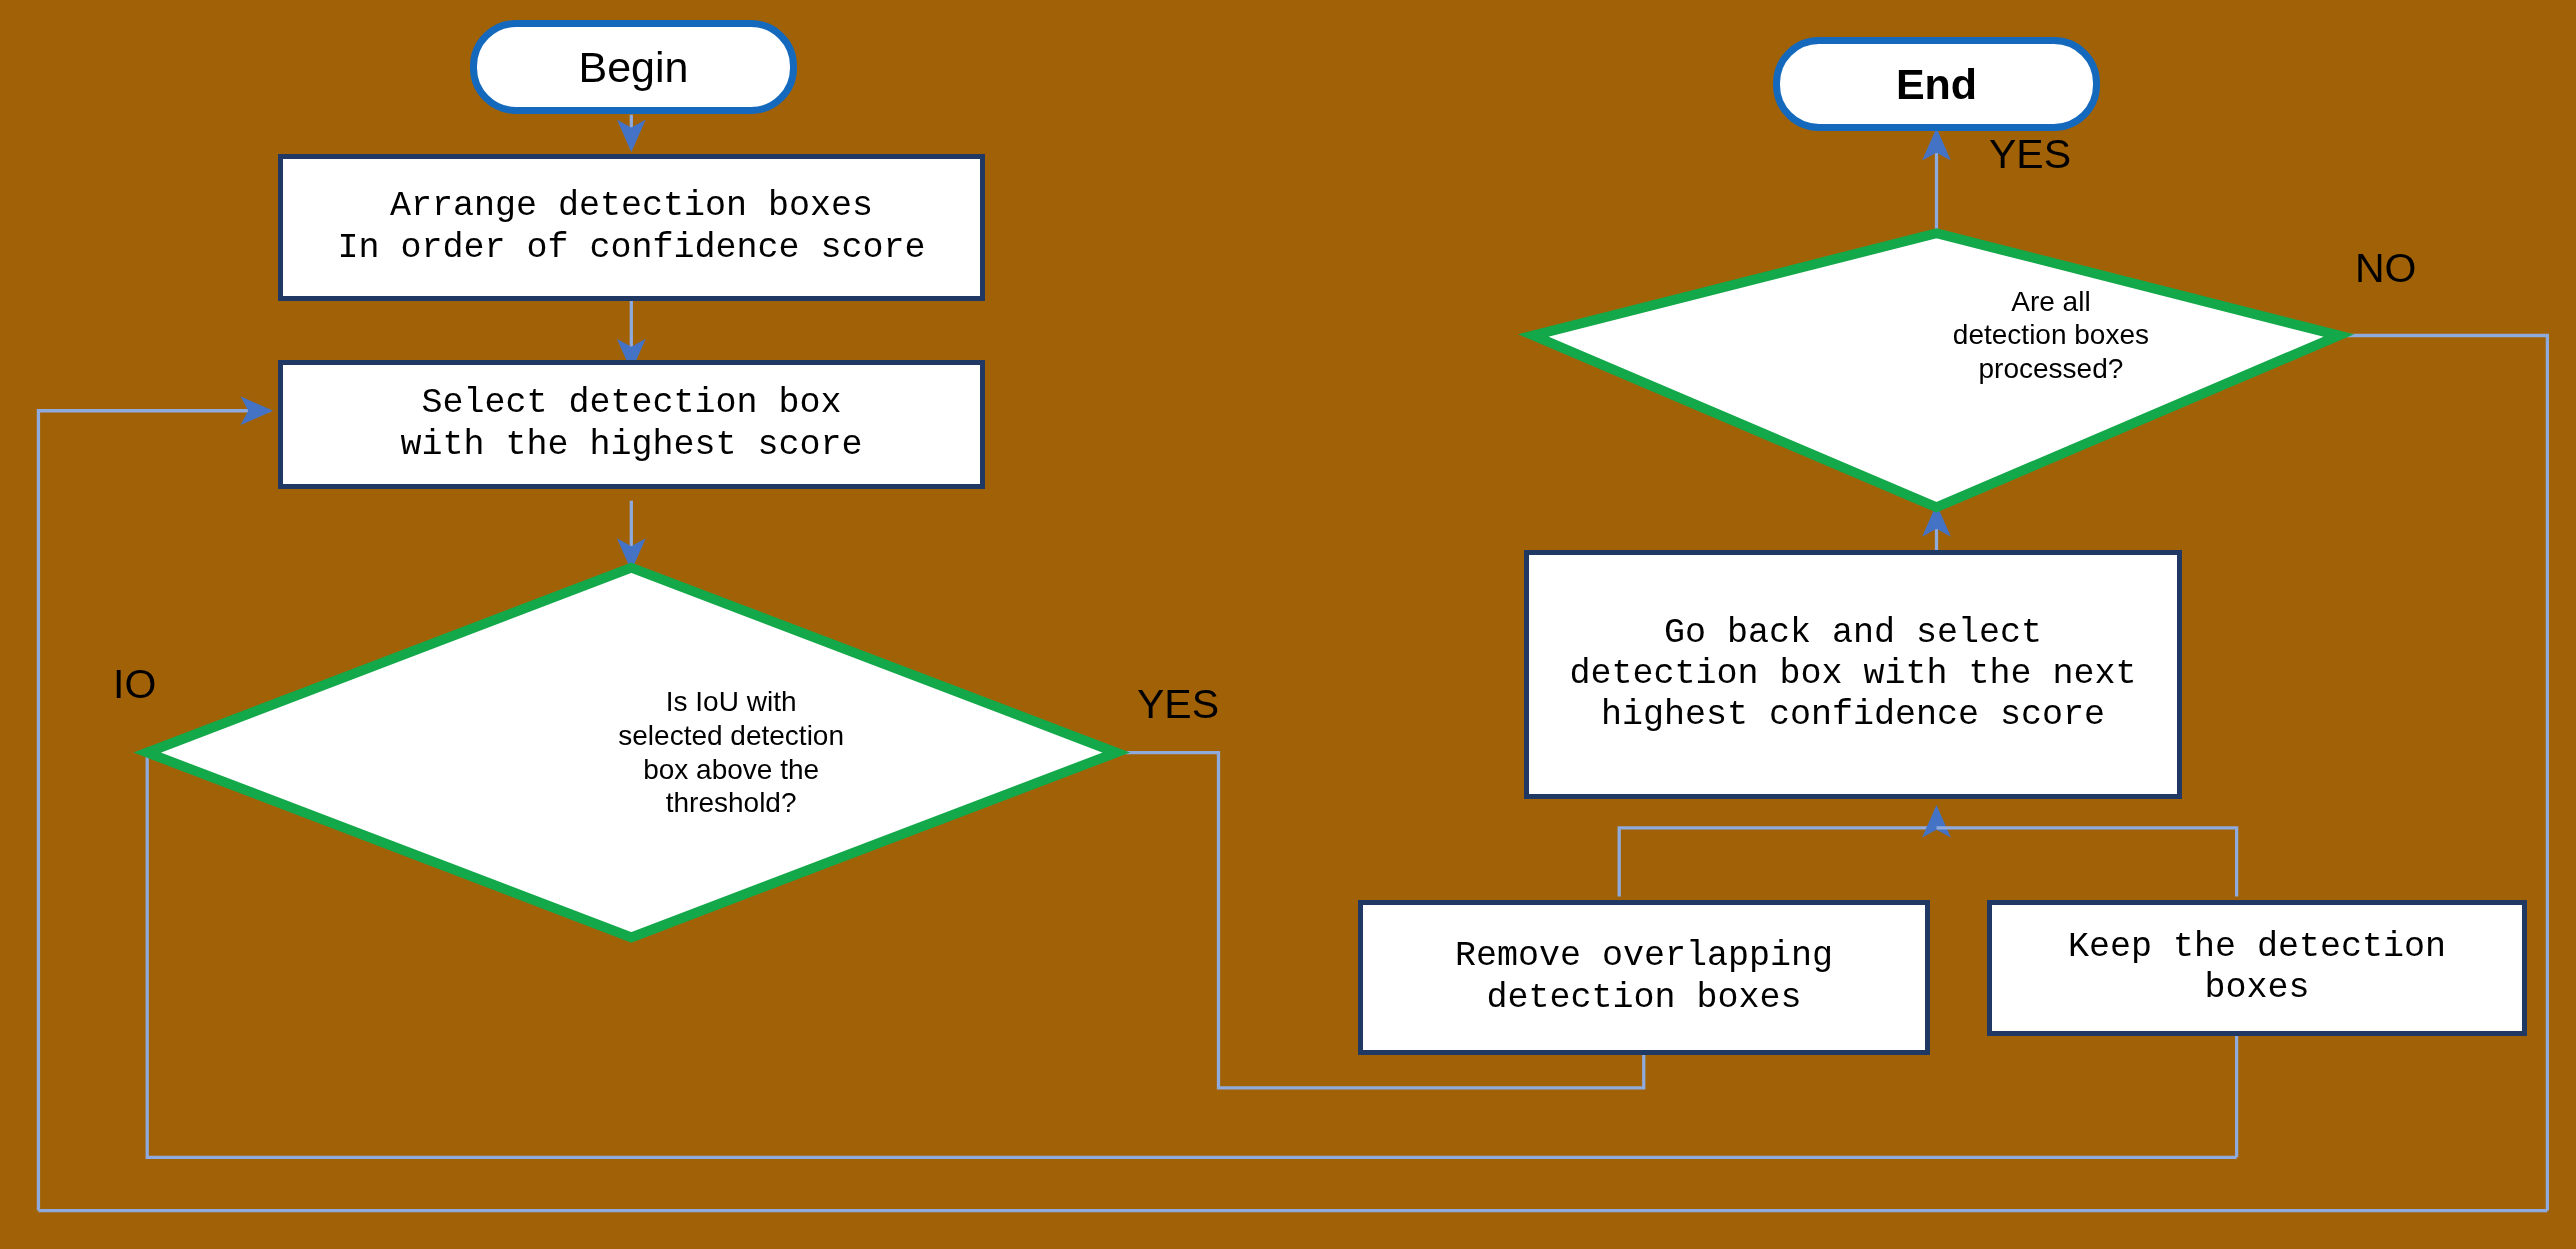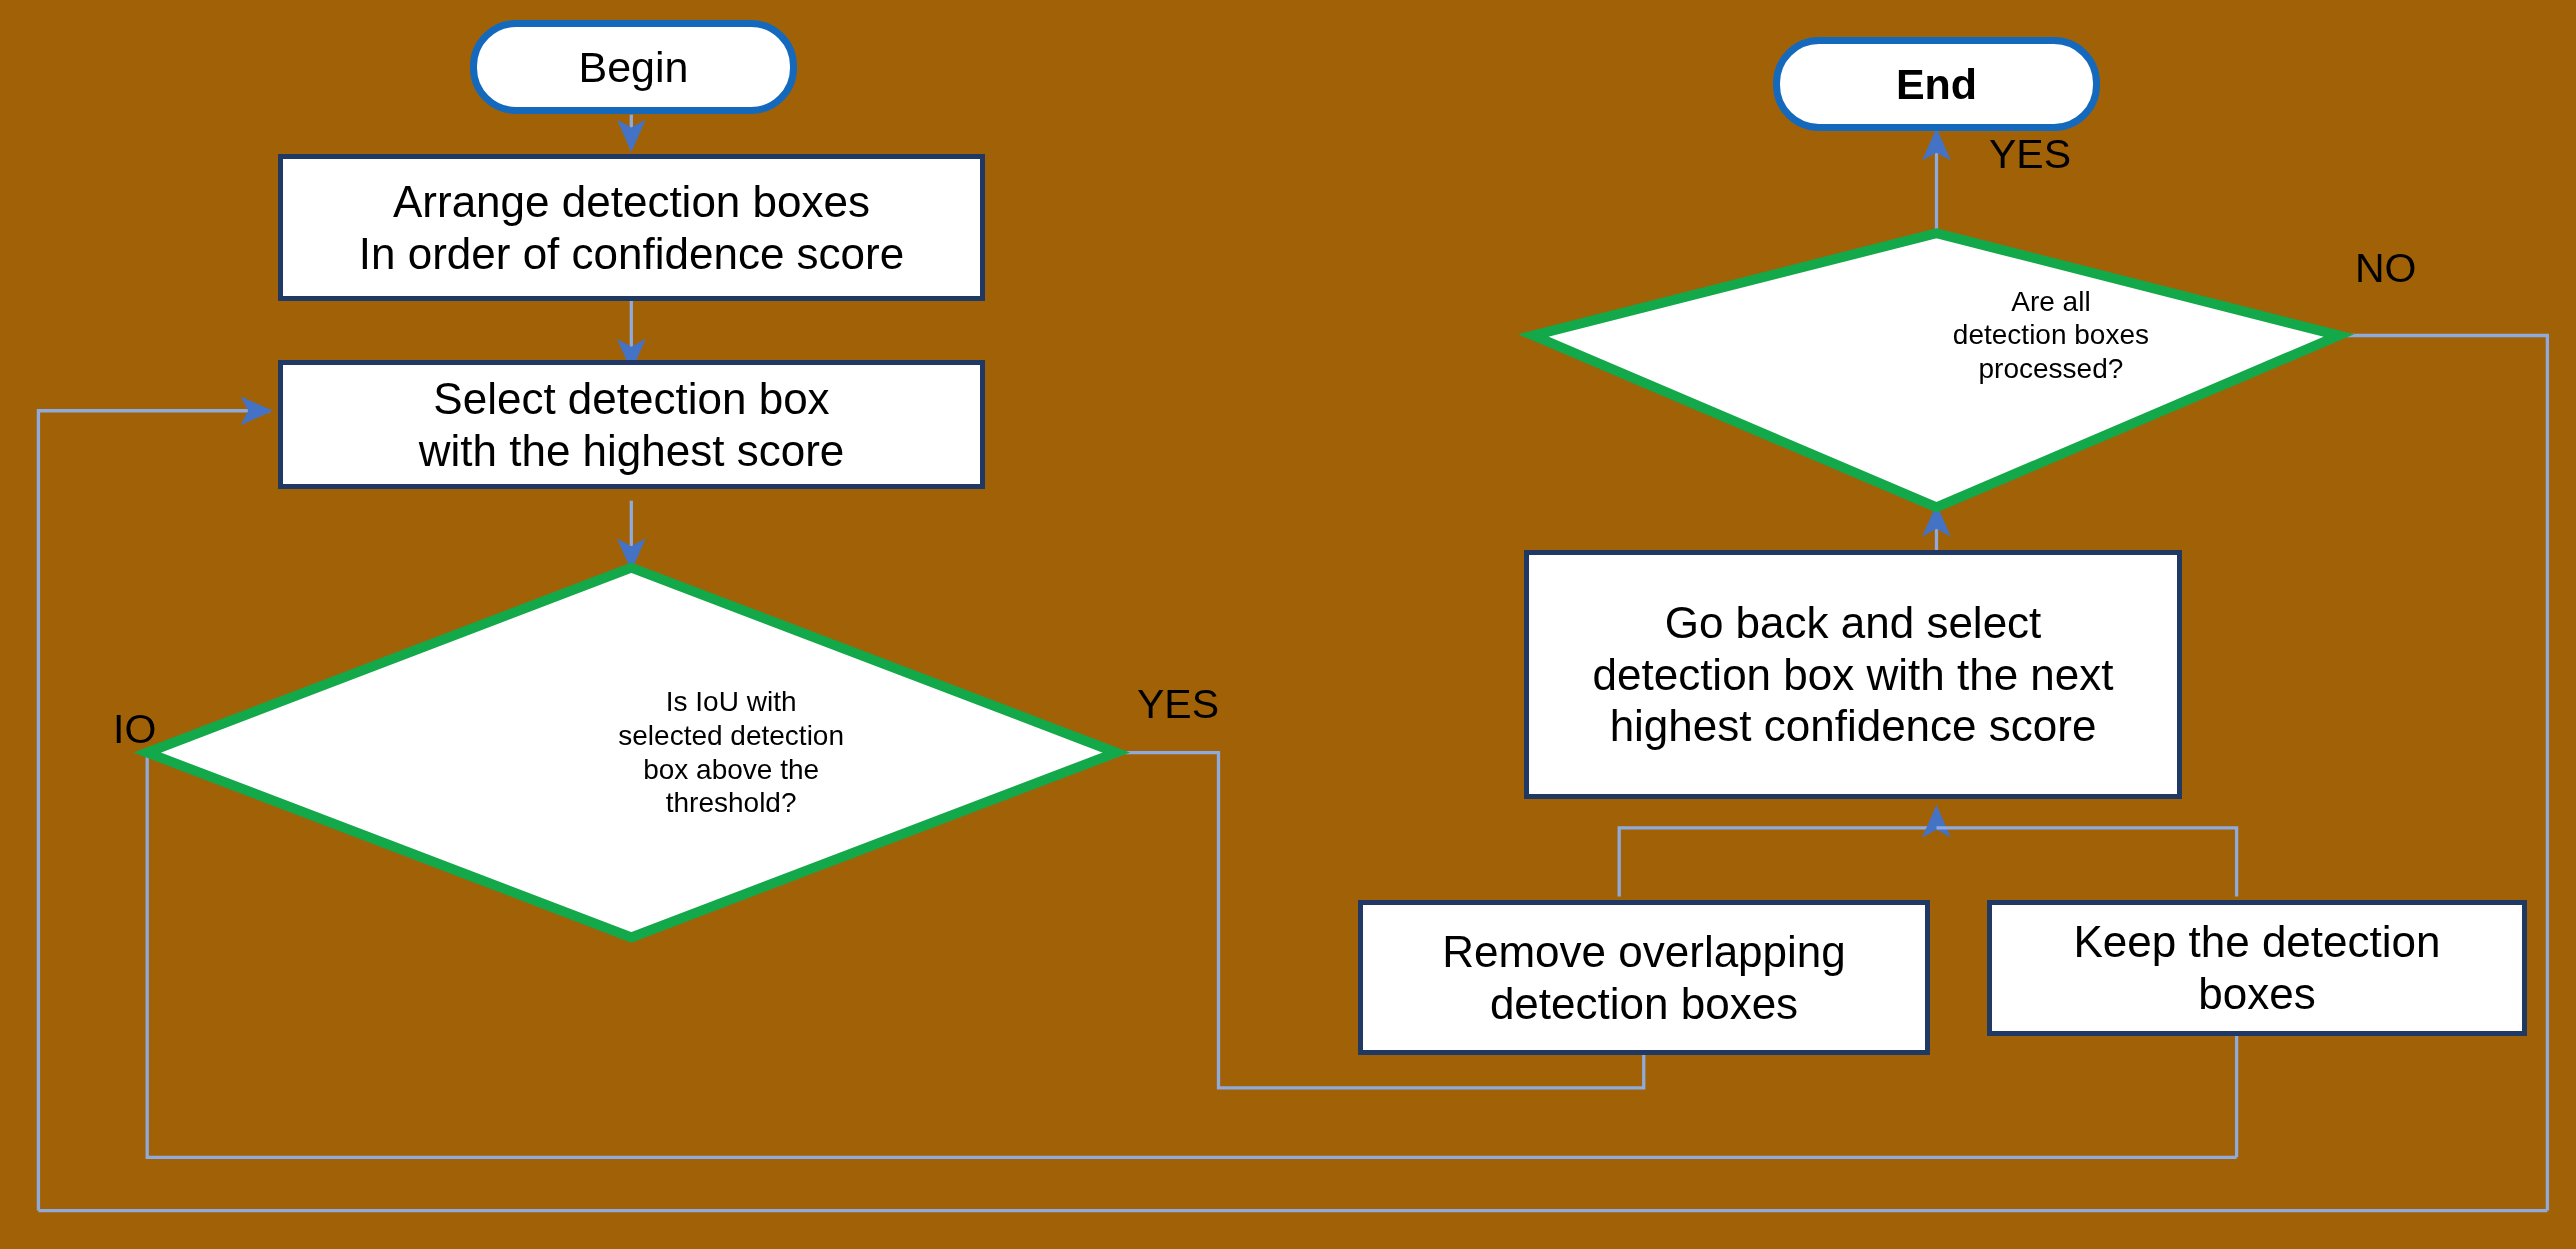--- a/index.html
+++ b/index.html
@@ -5,21 +5,21 @@
   html,body{margin:0;padding:0;background:#ffffff;}
   body{font-family:"Liberation Sans", sans-serif;}
   #canvas{position:relative;width:2576px;height:1250px;background:#a16207;overflow:hidden;}
   svg#wires{position:absolute;left:0;top:0;width:2576px;height:1250px;}
 
   .node{position:absolute;box-sizing:border-box;display:flex;align-items:center;
         justify-content:center;text-align:center;background:#ffffff;color:#000000;}
   .node .txt{white-space:pre-line;line-height:1.18;}
 
   .terminator{border:7.4px solid #1569bd;border-radius:46px;font-size:43px;}
-  .process{border:5.7px solid #1f3864;font-size:44px;}
+  .process{border:5.7px solid #1f3864;font-size:35px;font-family:Liberation Mono, monospace;}
   .edge-label{position:absolute;color:#000000;font-size:41px;white-space:nowrap;}
   .dia-label{position:absolute;color:#000000;font-size:28px;white-space:pre-line;
              text-align:center;line-height:1.2;display:flex;align-items:center;
              justify-content:flex-end;}
 </style>
 </head>
 <body>
 
 <div id="canvas">
 
@@ -100,21 +100,21 @@
   <div class="node process" style="left:1358px;top:900px;width:572px;height:155px;">
     <span class="txt">Remove overlapping
 detection boxes</span>
   </div>
 
   <div class="node process" style="left:1987px;top:900px;width:540px;height:136px;">
     <span class="txt">Keep the detection
 boxes</span>
   </div>
 
-  <div class="edge-label" style="left:113px;top:706px;">IO</div>
+  <div class="edge-label" style="left:113px;top:661px;">IO</div>
 
   <div class="edge-label" style="left:1137px;top:681px;">YES</div>
 
   <div class="edge-label" style="left:1989px;top:131px;">YES</div>
 
   <div class="edge-label" style="left:2355px;top:245px;">NO</div>
 
 </div>
 
 

